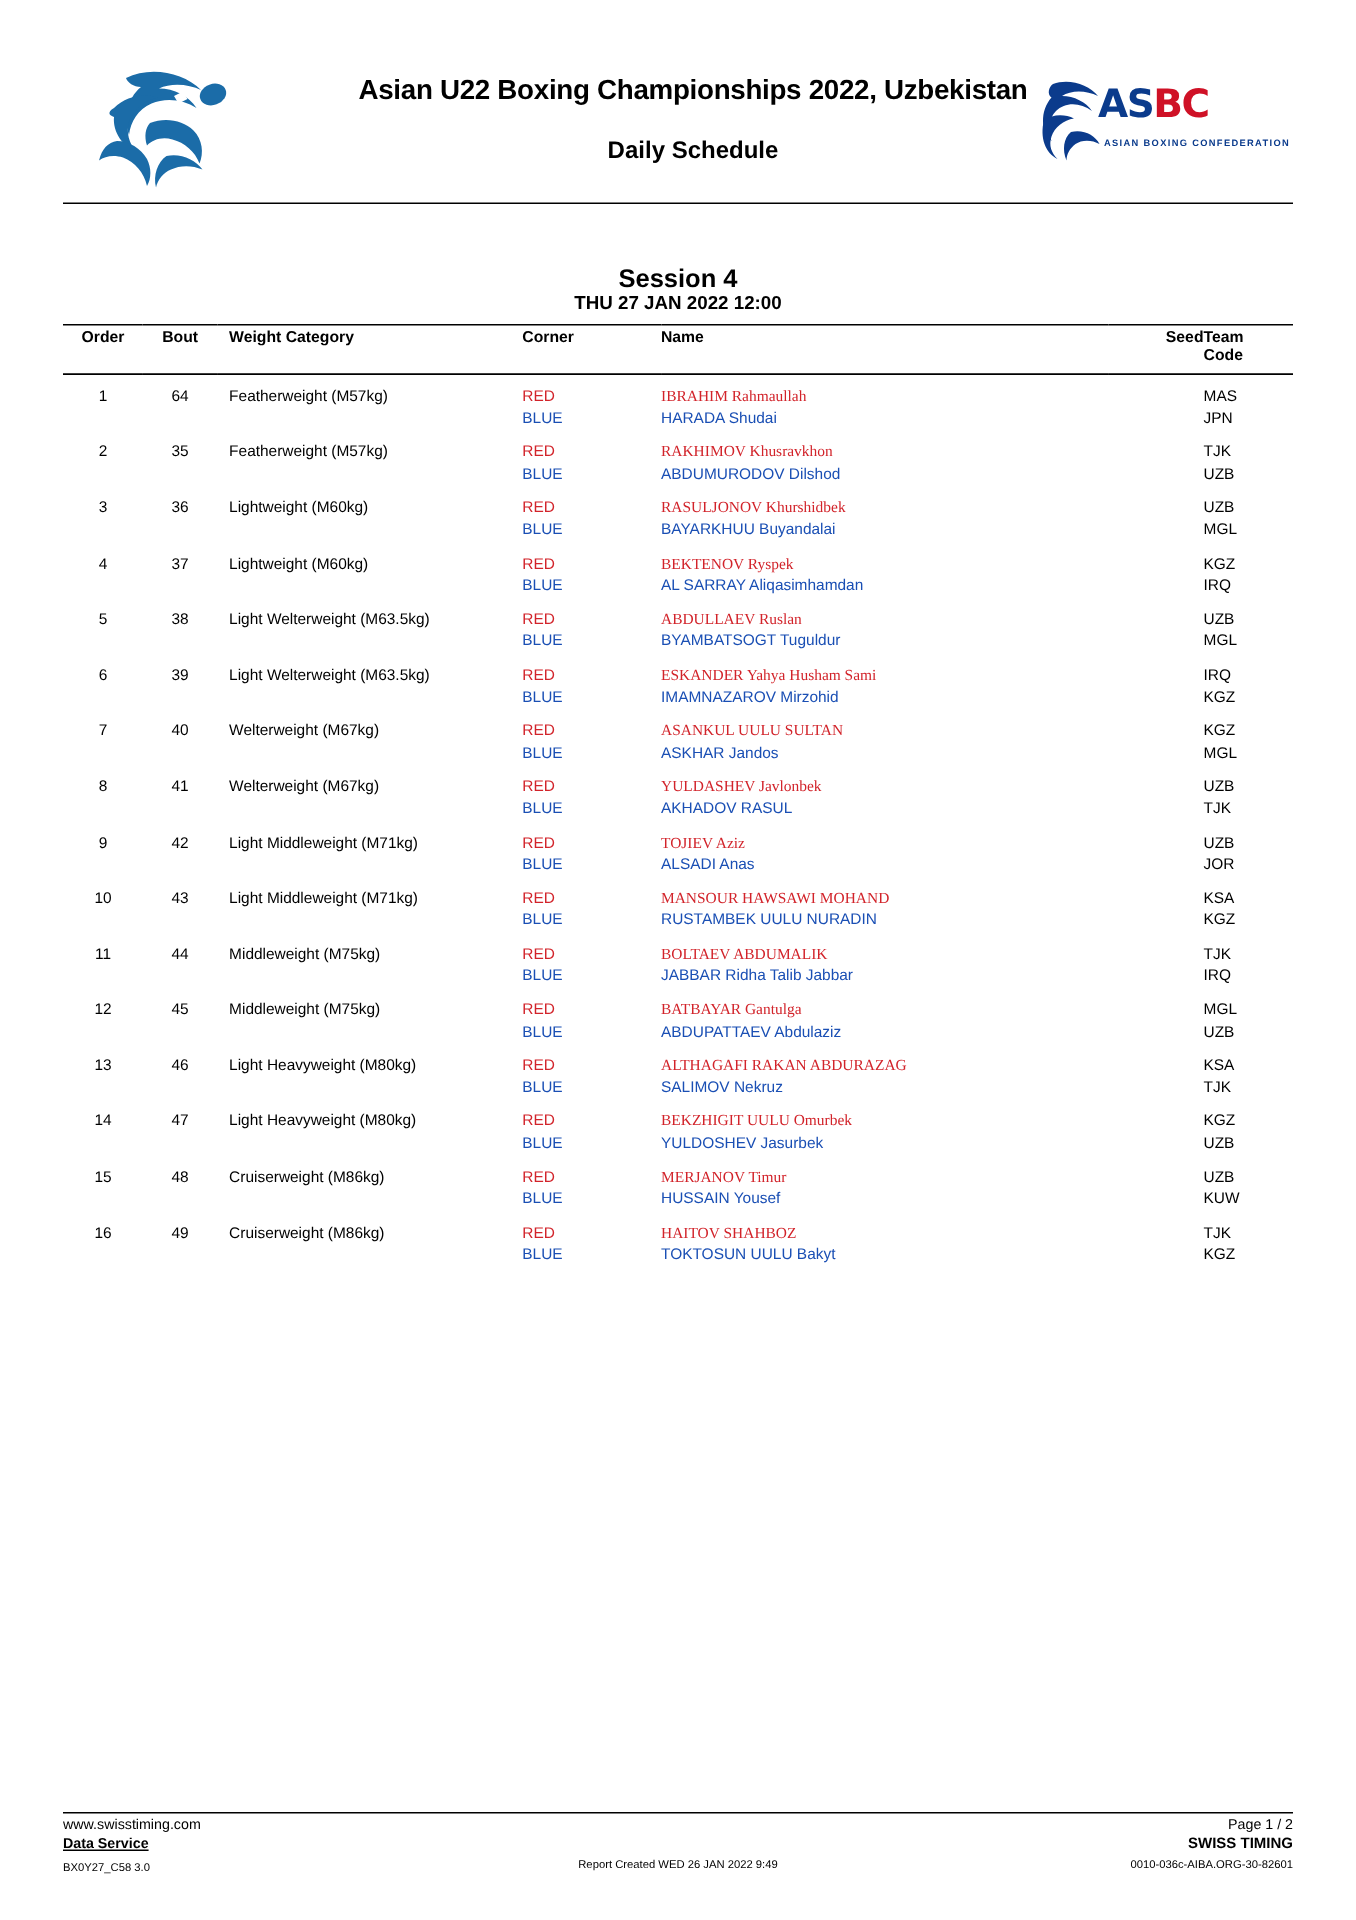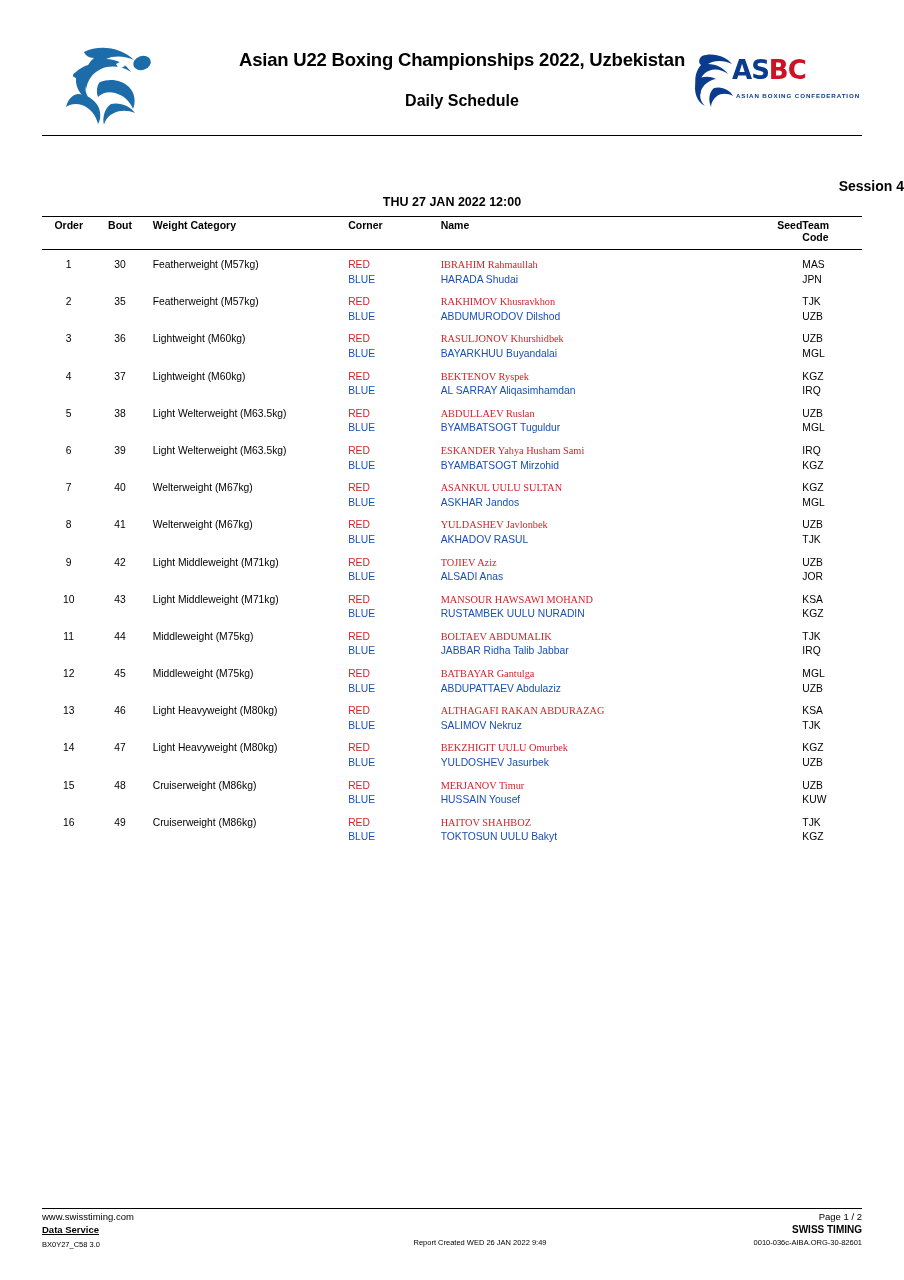--- a/index.html
+++ b/index.html
@@ -102,24 +102,23 @@
 
   
   .session {
     position: absolute;
     left: 0;
     top: 178px;
     width: 904px;
     text-align: center;
   }
   .session-name {
-    font-size: 14px;
+    font-size: 17px;
     font-weight: bold;
     line-height: 16px;
-    text-align: right;
   }
   .session-date {
     font-size: 12.5px;
     font-weight: bold;
     line-height: 16px;
   }
 
   
   .table-wrap {
     position: absolute;
@@ -220,21 +219,20 @@
     left: 0;
     font-size: 7.5px;
   }
   .footer-l3c {
     position: absolute;
     top: 30px;
     left: 0;
     width: 820px;
     text-align: center;
     font-size: 7.5px;
-    margin-left: 28px;
   }
   .footer-l3r {
     position: absolute;
     top: 30px;
     right: 0;
     font-size: 7.5px;
   }
 </style>
 </head>
 <body>
@@ -293,21 +291,21 @@
           <th class="col-weight th-pad-left">Weight Category</th>
           <th class="col-corner">Corner</th>
           <th class="col-name">Name</th>
           <th class="col-seed">Seed</th>
           <th class="col-team"><span>Team</span><br><span>Code</span></th>
         </tr>
       </thead>
       <tbody id="tbody">
           <tr class="bout-row">
             <td class="cell-center">1</td>
-            <td class="cell-center">30</td>
+            <td class="cell-center">64</td>
             <td class="pad-l8">Featherweight (M57kg)</td>
             <td>
               <span class="two-line red">RED</span>
               <span class="two-line blue">BLUE</span>
             </td>
             <td>
               <span class="two-line nm-red">IBRAHIM Rahmaullah</span>
               <span class="two-line nm-blue">HARADA Shudai</span>
             </td>
             <td class="cell-right">
@@ -406,21 +404,21 @@
           <tr class="bout-row">
             <td class="cell-center">6</td>
             <td class="cell-center">39</td>
             <td class="pad-l8">Light Welterweight (M63.5kg)</td>
             <td>
               <span class="two-line red">RED</span>
               <span class="two-line blue">BLUE</span>
             </td>
             <td>
               <span class="two-line nm-red">ESKANDER Yahya Husham Sami</span>
-              <span class="two-line nm-blue">BYAMBATSOGT Mirzohid</span>
+              <span class="two-line nm-blue">IMAMNAZAROV Mirzohid</span>
             </td>
             <td class="cell-right">
               <span class="two-line">&nbsp;</span>
               <span class="two-line">&nbsp;</span>
             </td>
             <td>
               <span class="two-line">IRQ</span>
               <span class="two-line">KGZ</span>
             </td>
           </tr>

